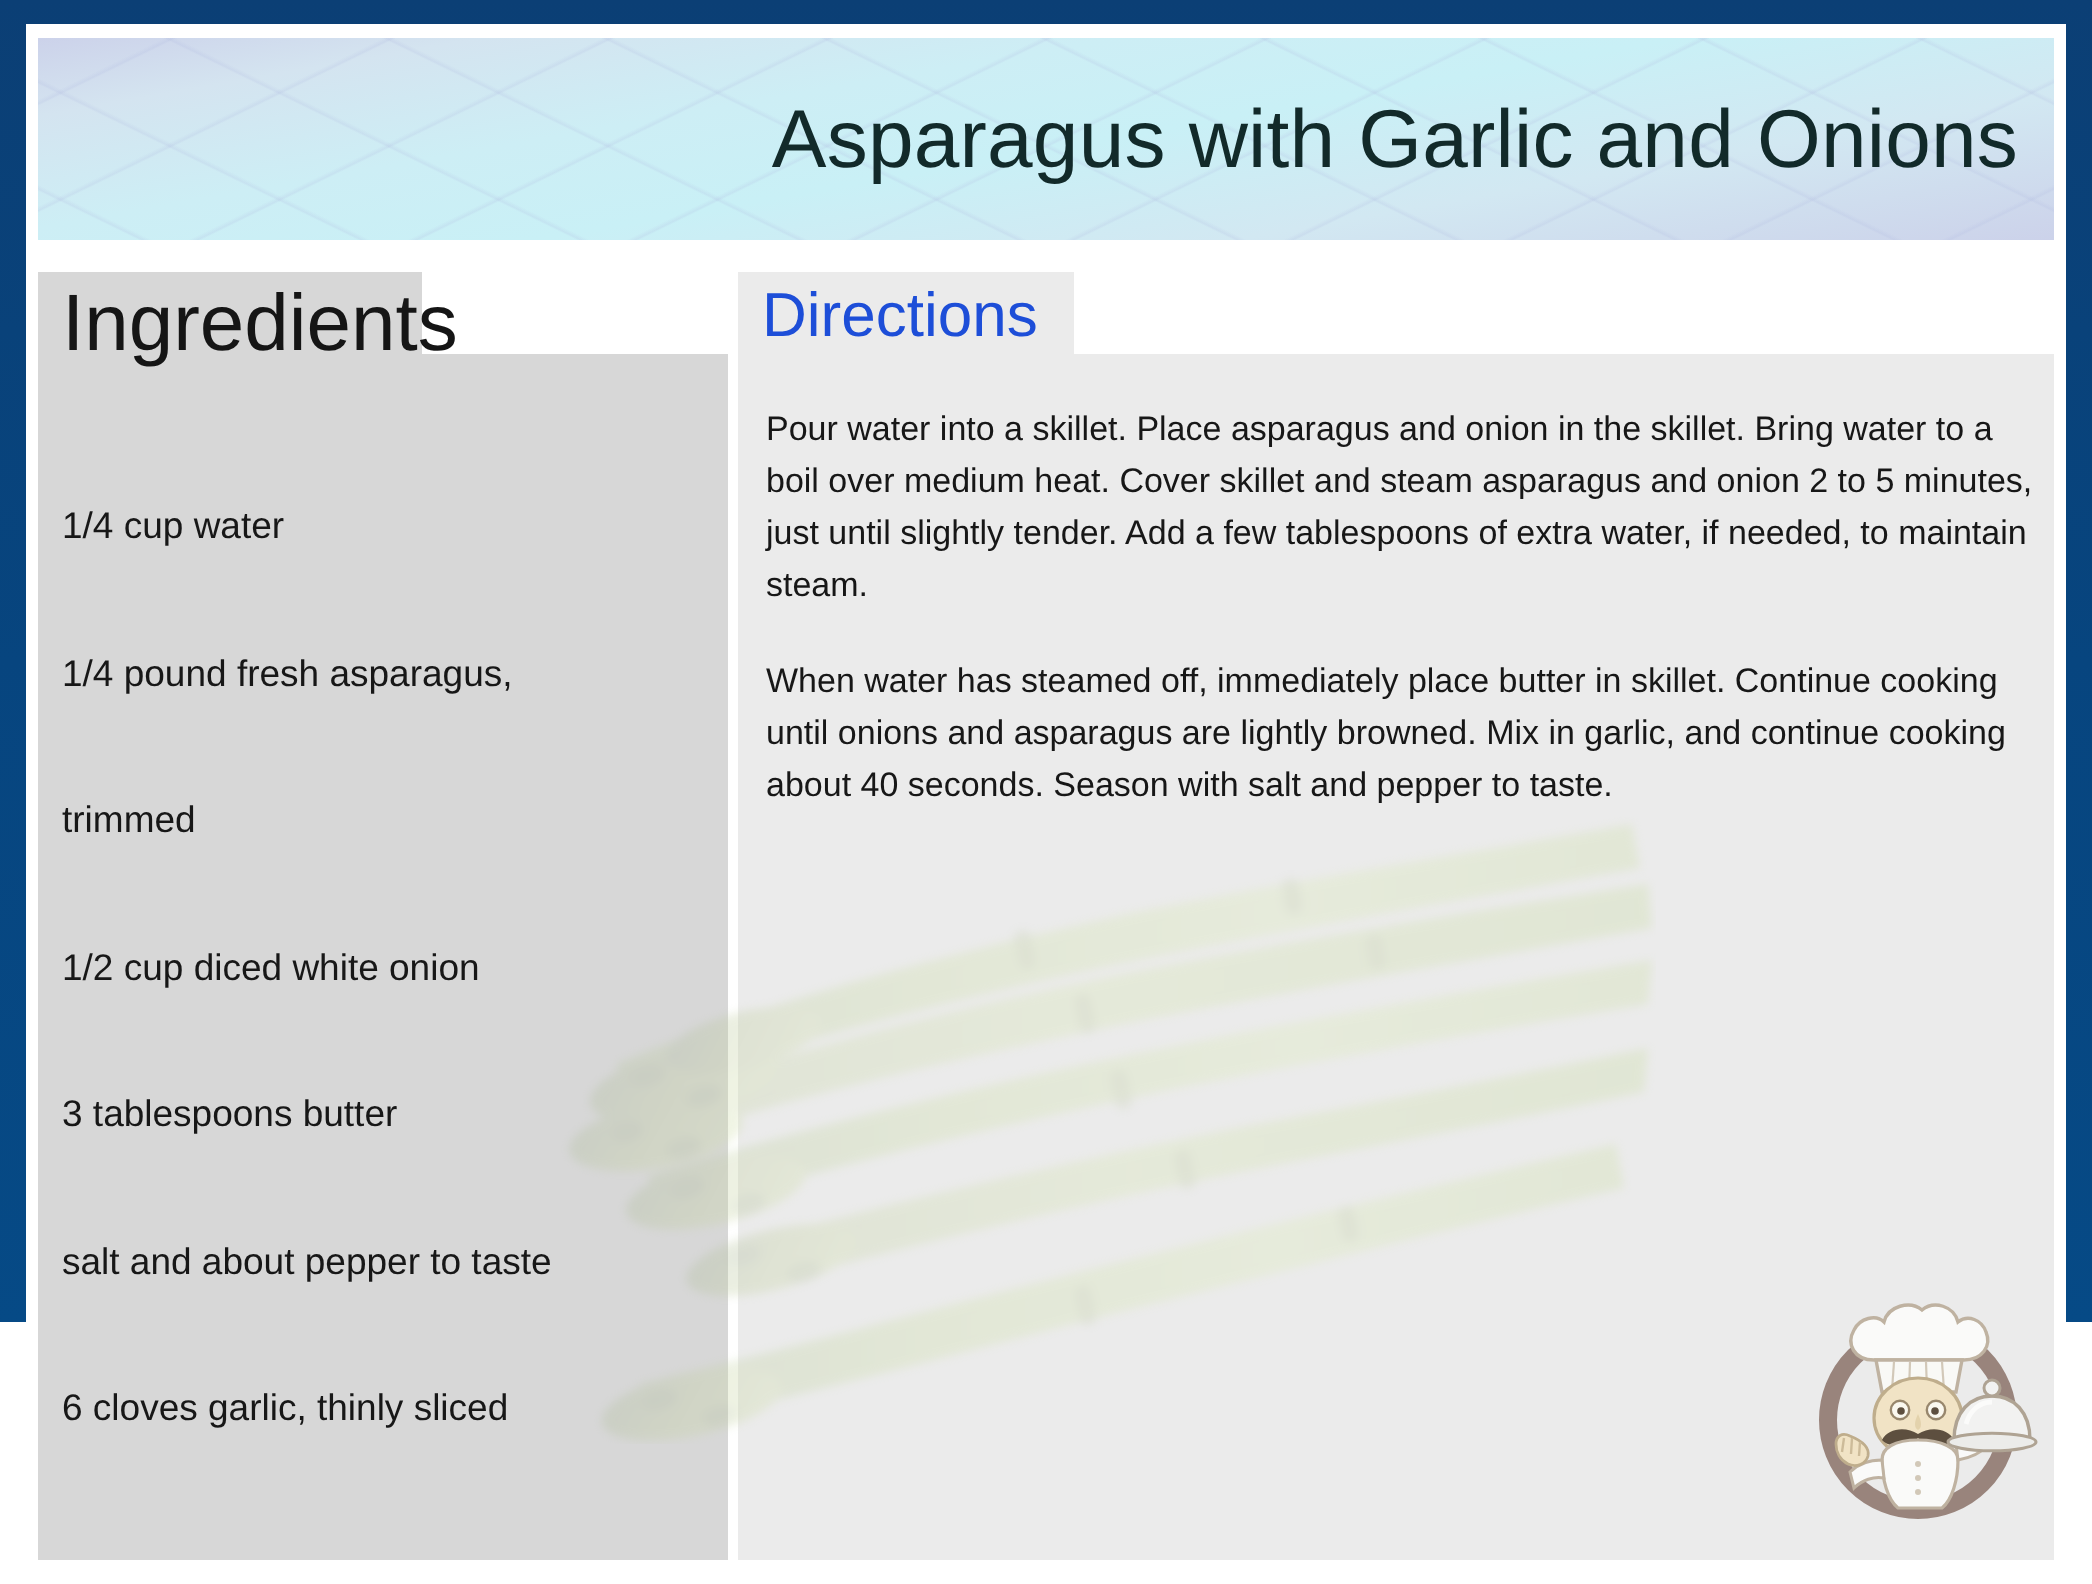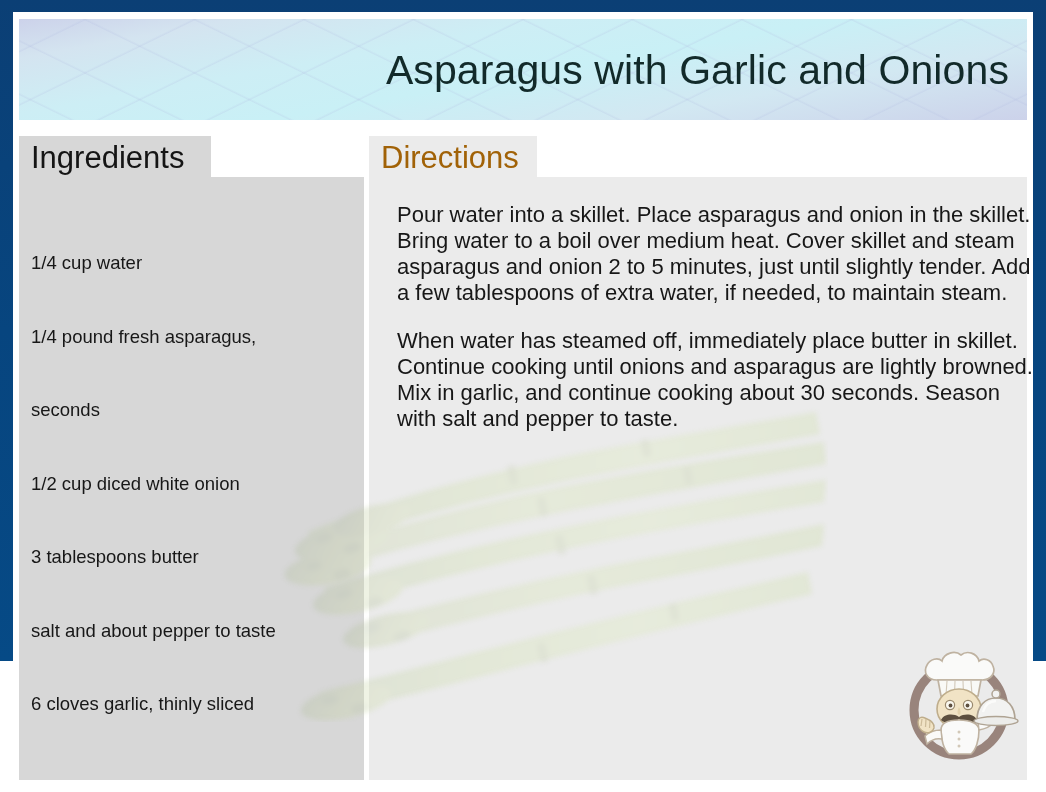--- a/index.html
+++ b/index.html
@@ -88,21 +88,21 @@
     left: 6px;
     top: 124px;
     width: 192px;
     height: 41px;
     background: #d7d7d7;
   }
   #ingredients-heading {
     position: absolute;
     left: 18px;
     top: 128px;
-    font-size: 31px;
+    font-size: 40px;
     font-weight: 400;
     color: #151515;
     white-space: nowrap;
     z-index: 4;
   }
   #ingredients-list {
     position: absolute;
     left: 18px;
     top: 191px;
     width: 320px;
@@ -129,30 +129,30 @@
     width: 168px;
     height: 41px;
     background: #ebebeb;
   }
   #directions-heading {
     position: absolute;
     left: 368px;
     top: 128px;
     font-size: 31px;
     font-weight: 400;
-    color: #a16207;
+    color: #1d4ed8;
     white-space: nowrap;
     z-index: 4;
   }
   #directions-body {
     position: absolute;
-    left: 384px;
+    left: 370px;
     top: 190px;
     width: 640px;
-    font-size: 22px;
+    font-size: 17px;
     line-height: 26px;
     color: #171717;
     z-index: 4;
   }
   #directions-body p + p { margin-top: 22px; }
 
   
   #asparagus-photo {
     position: absolute;
     left: 255px;
@@ -187,33 +187,33 @@
     <div id="title-banner">
       <div id="title-text">Asparagus with Garlic and Onions</div>
     </div>
 
     <div id="ingredients-panel"></div>
     <div id="ingredients-tab"></div>
     <div id="ingredients-heading">Ingredients</div>
     <div id="ingredients-list">
         <div class="ing-line">1/4 cup water</div>
         <div class="ing-line">1/4 pound fresh asparagus,</div>
-        <div class="ing-line">seconds</div>
+        <div class="ing-line">trimmed</div>
         <div class="ing-line">1/2 cup diced white onion</div>
         <div class="ing-line">3 tablespoons butter</div>
         <div class="ing-line">salt and about pepper to taste</div>
         <div class="ing-line">6 cloves garlic, thinly sliced</div>
       </div>
 
     <div id="directions-panel"></div>
     <div id="directions-tab"></div>
     <div id="directions-heading">Directions</div>
     <div id="directions-body">
         <p>Pour water into a skillet. Place asparagus and onion in the skillet. Bring water to a boil over medium heat. Cover skillet and steam asparagus and onion 2 to 5 minutes, just until slightly tender. Add a few tablespoons of extra water, if needed, to maintain steam.</p>
-        <p>When water has steamed off, immediately place butter in skillet. Continue cooking until onions and asparagus are lightly browned. Mix in garlic, and continue cooking about 30 seconds. Season with salt and pepper to taste.</p>
+        <p>When water has steamed off, immediately place butter in skillet. Continue cooking until onions and asparagus are lightly browned. Mix in garlic, and continue cooking about 40 seconds. Season with salt and pepper to taste.</p>
       </div>
 
     <div id="asparagus-photo">
       <svg viewBox="0 0 560 340" xmlns="http://www.w3.org/2000/svg">
         <defs>
           <linearGradient id="stalkA" x1="0" y1="0" x2="1" y2="0">
             <stop offset="0%" stop-color="#b9c9a0"></stop>
             <stop offset="30%" stop-color="#cfe0a8"></stop>
             <stop offset="65%" stop-color="#dcebb8"></stop>
             <stop offset="100%" stop-color="#cddfa6"></stop>

